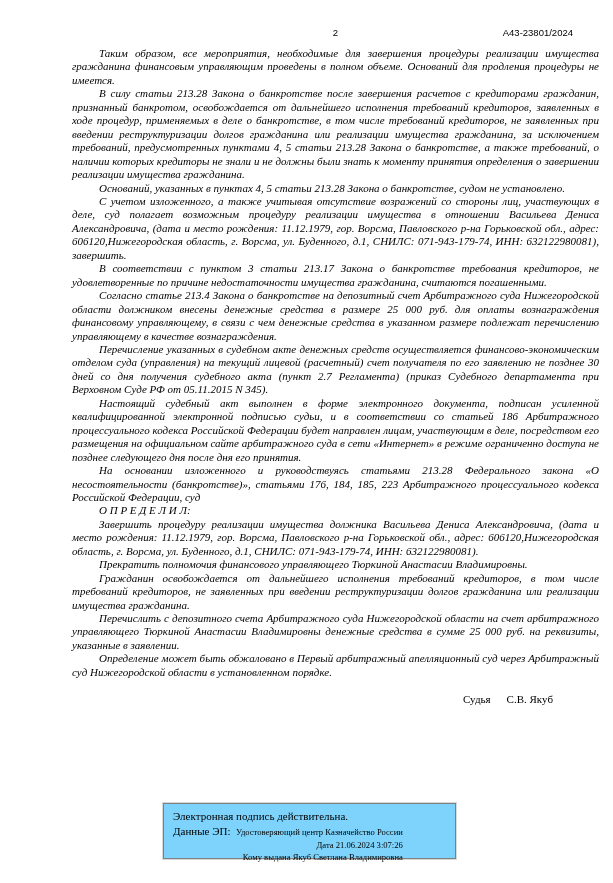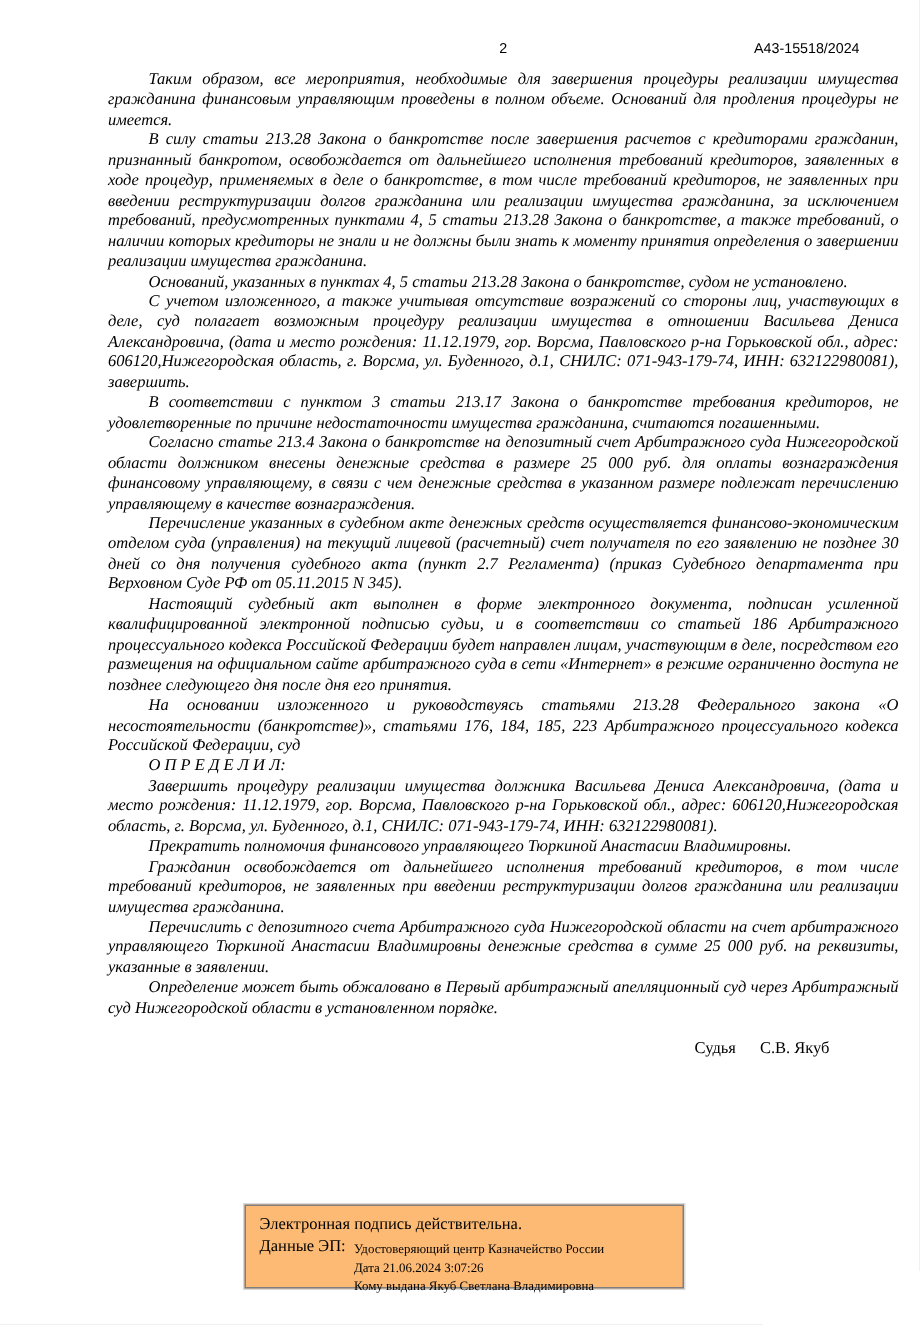--- a/index.html
+++ b/index.html
@@ -50,38 +50,38 @@
   .judge-name { margin-right: 46px; margin-left: 16px; }
   .stamp {
     position: absolute;
     left: 163px;
     top: 803px;
     width: 293px;
     height: 56px;
     box-sizing: border-box;
     border: 1px solid #7f7f7f;
     box-shadow: 0 0 0 1px #d9d9d9;
-    background: #fdba74;
+    background: #7dd3fc;
     padding: 5px 6px 0 9px;
   }
   .stamp-line1 { font-size: 11px; line-height: 14px; }
   .stamp-row { display: flex; margin-top: 2px; }
   .stamp-label { font-size: 11px; line-height: 13px; width: 63px; flex: none; }
   .stamp-details { font-size: 8.6px; line-height: 12.6px; padding-top: 1px; }
-  .stamp-details div { white-space: nowrap; }
+  .stamp-details div { white-space: nowrap; text-align: right; }
 </style>
 </head>
 <body>
 
 <div class="page">
   <div class="content">
 
     <div class="doc-header">
       <span class="page-number">2</span>
-      <span class="case-number">А43-15518/2024</span>
+      <span class="case-number">А43-23801/2024</span>
     </div>
 
     <div class="doc-body">
       <p>Таким образом, все мероприятия, необходимые для завершения процедуры реализации имущества гражданина финансовым управляющим проведены в полном объеме. Оснований для продления процедуры не имеется.</p>
       <p>В силу статьи 213.28 Закона о банкротстве после завершения расчетов с кредиторами гражданин, признанный банкротом, освобождается от дальнейшего исполнения требований кредиторов, заявленных в ходе процедур, применяемых в деле о банкротстве, в том числе требований кредиторов, не заявленных при введении реструктуризации долгов гражданина или реализации имущества гражданина, за исключением требований, предусмотренных пунктами 4, 5 статьи 213.28 Закона о банкротстве, а также требований, о наличии которых кредиторы не знали и не должны были знать к моменту принятия определения о завершении реализации имущества гражданина.</p>
       <p>Оснований, указанных в пунктах 4, 5 статьи 213.28 Закона о банкротстве, судом не установлено.</p>
       <p>С учетом изложенного, а также учитывая отсутствие возражений со стороны лиц, участвующих в деле, суд полагает возможным процедуру реализации имущества в отношении Васильева Дениса Александровича, (дата и место рождения: 11.12.1979, гор. Ворсма, Павловского р-на Горьковской обл., адрес: 606120,Нижегородская область, г. Ворсма, ул. Буденного, д.1, СНИЛС: 071-943-179-74, ИНН: 632122980081), завершить.</p>
       <p>В соответствии с пунктом 3 статьи 213.17 Закона о банкротстве требования кредиторов, не удовлетворенные по причине недостаточности имущества гражданина, считаются погашенными.</p>
       <p>Согласно статье 213.4 Закона о банкротстве на депозитный счет Арбитражного суда Нижегородской области должником внесены денежные средства в размере 25 000 руб. для оплаты вознаграждения финансовому управляющему, в связи с чем денежные средства в указанном размере подлежат перечислению управляющему в качестве вознаграждения.</p>
       <p>Перечисление указанных в судебном акте денежных средств осуществляется финансово-экономическим отделом суда (управления) на текущий лицевой (расчетный) счет получателя по его заявлению не позднее 30 дней со дня получения судебного акта (пункт 2.7 Регламента) (приказ Судебного департамента при Верховном Суде РФ от 05.11.2015 N 345).</p>

